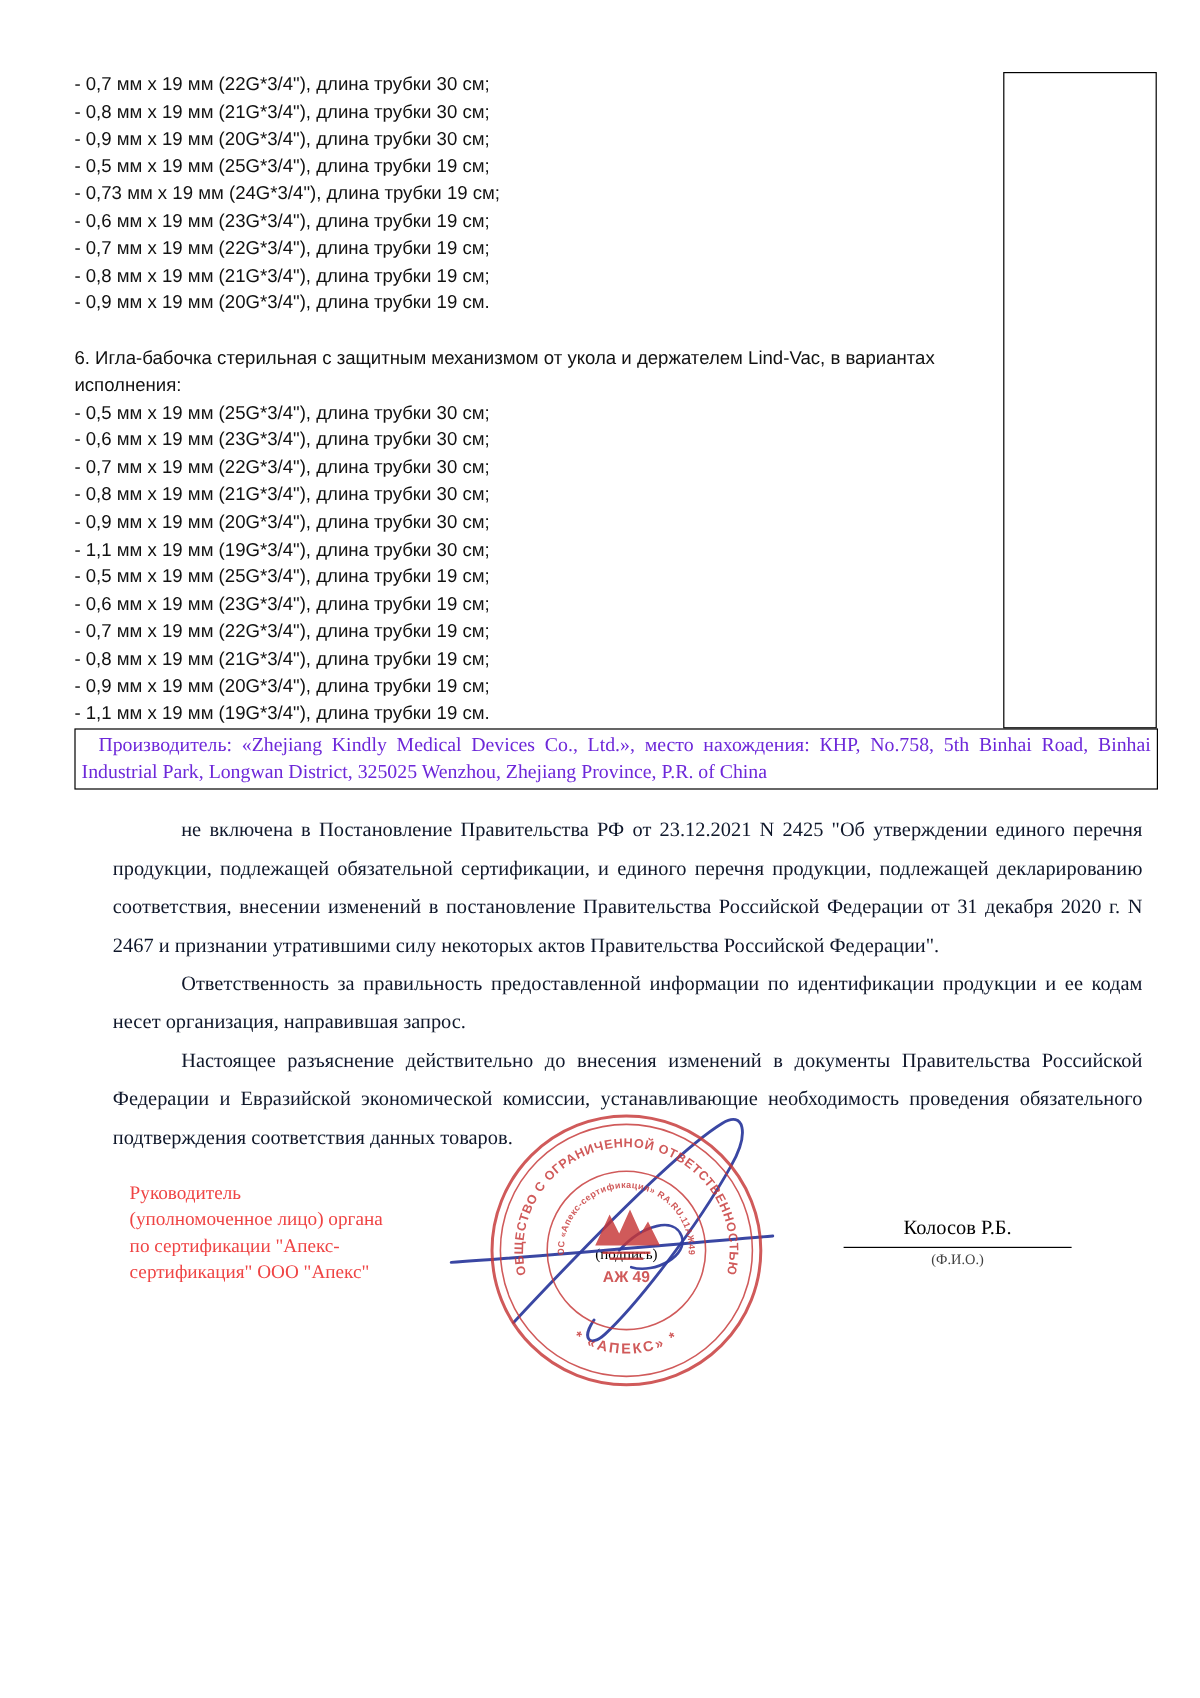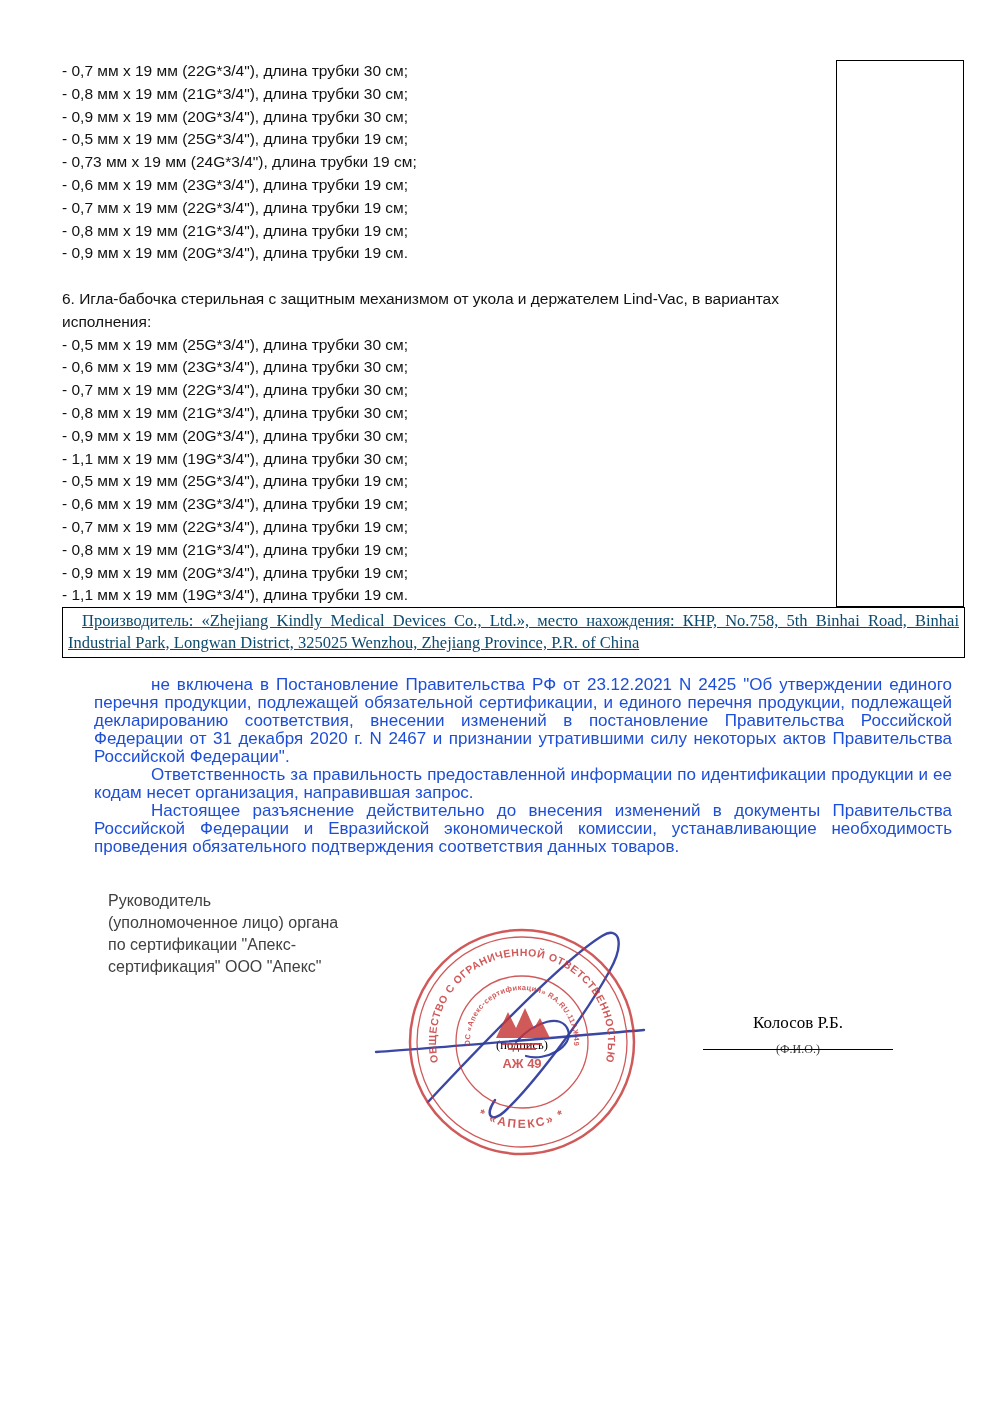--- a/index.html
+++ b/index.html
@@ -20,44 +20,44 @@
   .ln{min-height:22.8px;}
   .empty-cell{
     position:absolute;left:836px;top:60px;width:128px;height:547px;
     border:1px solid #000;box-sizing:border-box;background:#fff;
   }
   .manufacturer-row{
     position:absolute;left:62px;top:607px;width:903px;box-sizing:border-box;
     border:1px solid #000;
     font-family:"Liberation Serif","DejaVu Serif",serif;
     font-size:16.5px;line-height:21.8px;text-align:justify;
-    padding:2px 5px 3px 5px;text-indent:14px;color:#0c4a6e;text-decoration:underline;
+    padding:2px 5px 3px 5px;text-indent:14px;color:#6d28d9;
   }
   
   .body-text{
     position:absolute;left:94px;top:676px;width:858px;
-    font-family:Liberation Sans, sans-serif;
-    font-size:17px;line-height:18px;text-align:justify;color:#1d4ed8;
+    font-family:Liberation Serif, serif;
+    font-size:17px;line-height:32px;text-align:justify;color:#0f172a;
   }
   .body-text p{margin:0;text-indent:57px;}
   
   .sig-left{
-    position:absolute;left:108px;top:890px;width:290px;
-    font-family:Liberation Sans, sans-serif;
-    font-size:16px;line-height:22px;color:#404040;
+    position:absolute;left:108px;top:984px;width:290px;
+    font-family:Liberation Serif, serif;
+    font-size:16px;line-height:22px;color:#ef4444;
   }
   .podpis-caption{
     position:absolute;left:462px;top:1038px;width:120px;text-align:center;
     font-family:"Liberation Serif","DejaVu Serif",serif;font-size:12.5px;color:#000;
     z-index:1;
   }
   .fio-name{
     position:absolute;left:703px;top:1013px;width:190px;text-align:center;
     font-family:"Liberation Serif","DejaVu Serif",serif;font-size:17px;color:#000;
-    border-bottom:1.4px solid #000;padding-bottom:16px;z-index:1;
+    border-bottom:1.4px solid #000;padding-bottom:6px;z-index:1;
   }
   .fio-caption{
     position:absolute;left:703px;top:1042px;width:190px;text-align:center;
     font-family:"Liberation Serif","DejaVu Serif",serif;font-size:12px;color:#404040;
   }
   
   .signature-svg{
     position:absolute;left:368px;top:920px;width:290px;height:215px;z-index:2;
   }
   .sig-path{stroke:var(--ink-blue);fill:none;stroke-linecap:round;stroke-linejoin:round;opacity:.95;}

